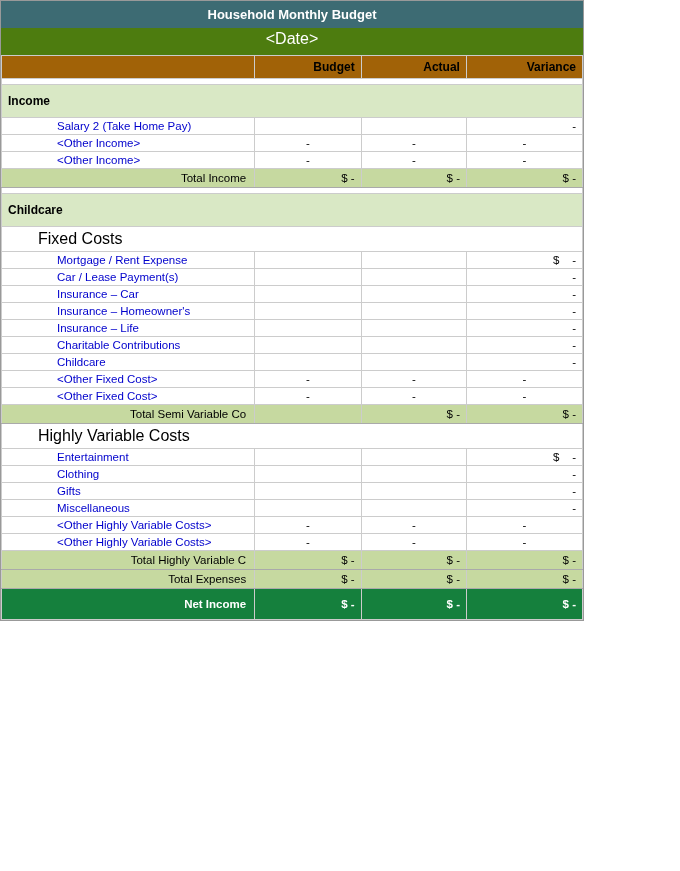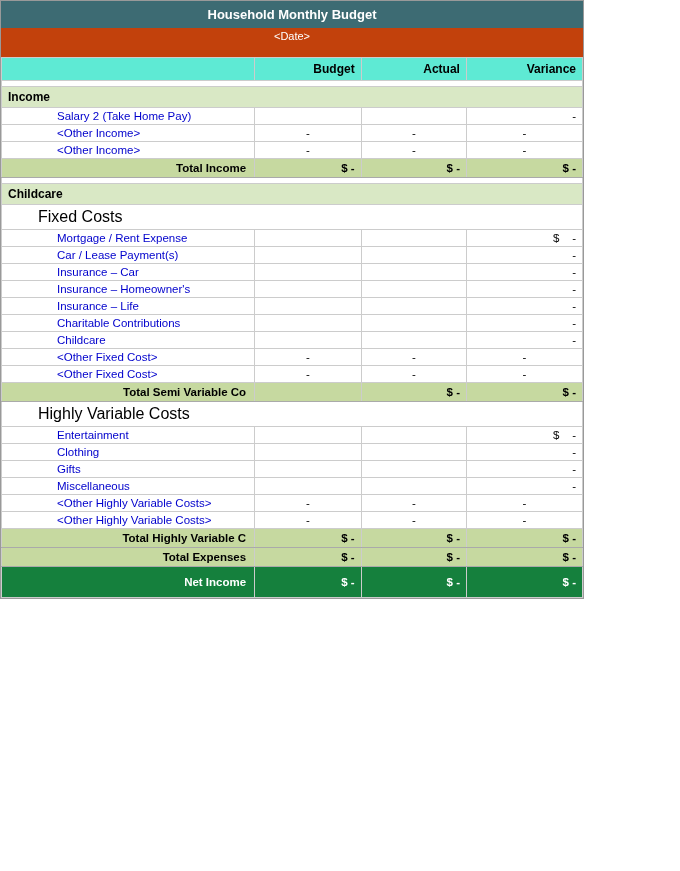--- a/index.html
+++ b/index.html
@@ -16,25 +16,25 @@
     }
     .header-title {
       background-color: #3d6b73;
       color: white;
       text-align: center;
       padding: 6px 4px;
       font-weight: bold;
       font-size: 13px;
     }
     .header-date {
-      background-color: #c2410c;
+      background-color: #4d7c0f;
       color: white;
       text-align: center;
-      padding: 2px 4px 15px;
-      font-size: 11px;
+      padding: 2px 4px 7px;
+      font-size: 16px;
     }
     table {
       width: 100%;
       border-collapse: collapse;
     }
     th, td {
       border: 1px solid #ccc;
       padding: 2px 6px;
       font-size: 11.5px;
     }
@@ -48,40 +48,40 @@
     }
     .col-label { width: 295px; }
     .col-budget { width: 125px; }
     .col-actual { width: 125px; }
     .col-variance { width: 135px; }
 
     .section-header td {
       background-color: #d9e8c5;
       font-weight: bold;
       font-size: 12px;
-      padding: 3px 6px;
+      padding: 9px 6px;
       border-top: 1px solid #aaa;
     }
     .subsection-header td {
       background-color: #fff;
       font-weight: normal;
       font-size: 16px;
       padding: 3px 6px 3px 36px;
     }
     .item-row td {
       padding: 2px 6px;
       background: #fff;
     }
     .item-row .label-cell {
       padding-left: 55px;
       color: #0000cc;
     }
     .total-row td {
       background-color: #c6d9a0;
-      font-weight: bold;
+      font-weight: normal;
       text-align: right;
       padding: 3px 6px;
       border-top: 1px solid #aaa;
       border-bottom: 1px solid #aaa;
     }
     .total-row .label-cell {
       text-align: right;
       padding-right: 8px;
     }
     .net-income-row td {
@@ -109,21 +109,21 @@
     }
     .empty-row td {
       height: 6px;
       background: #fff;
     }
     .col-header-row th {
       text-align: right;
       font-weight: bold;
       font-size: 12px;
       padding: 4px 6px;
-      background: #5eead4;
+      background: #a16207;
       border-top: 1px solid #ccc;
       border-bottom: 1px solid #ccc;
       margin-left: 24px;
     }
     .col-header-row th:first-child {
       text-align: left;
     }
   </style>
 </head>
 <body>

